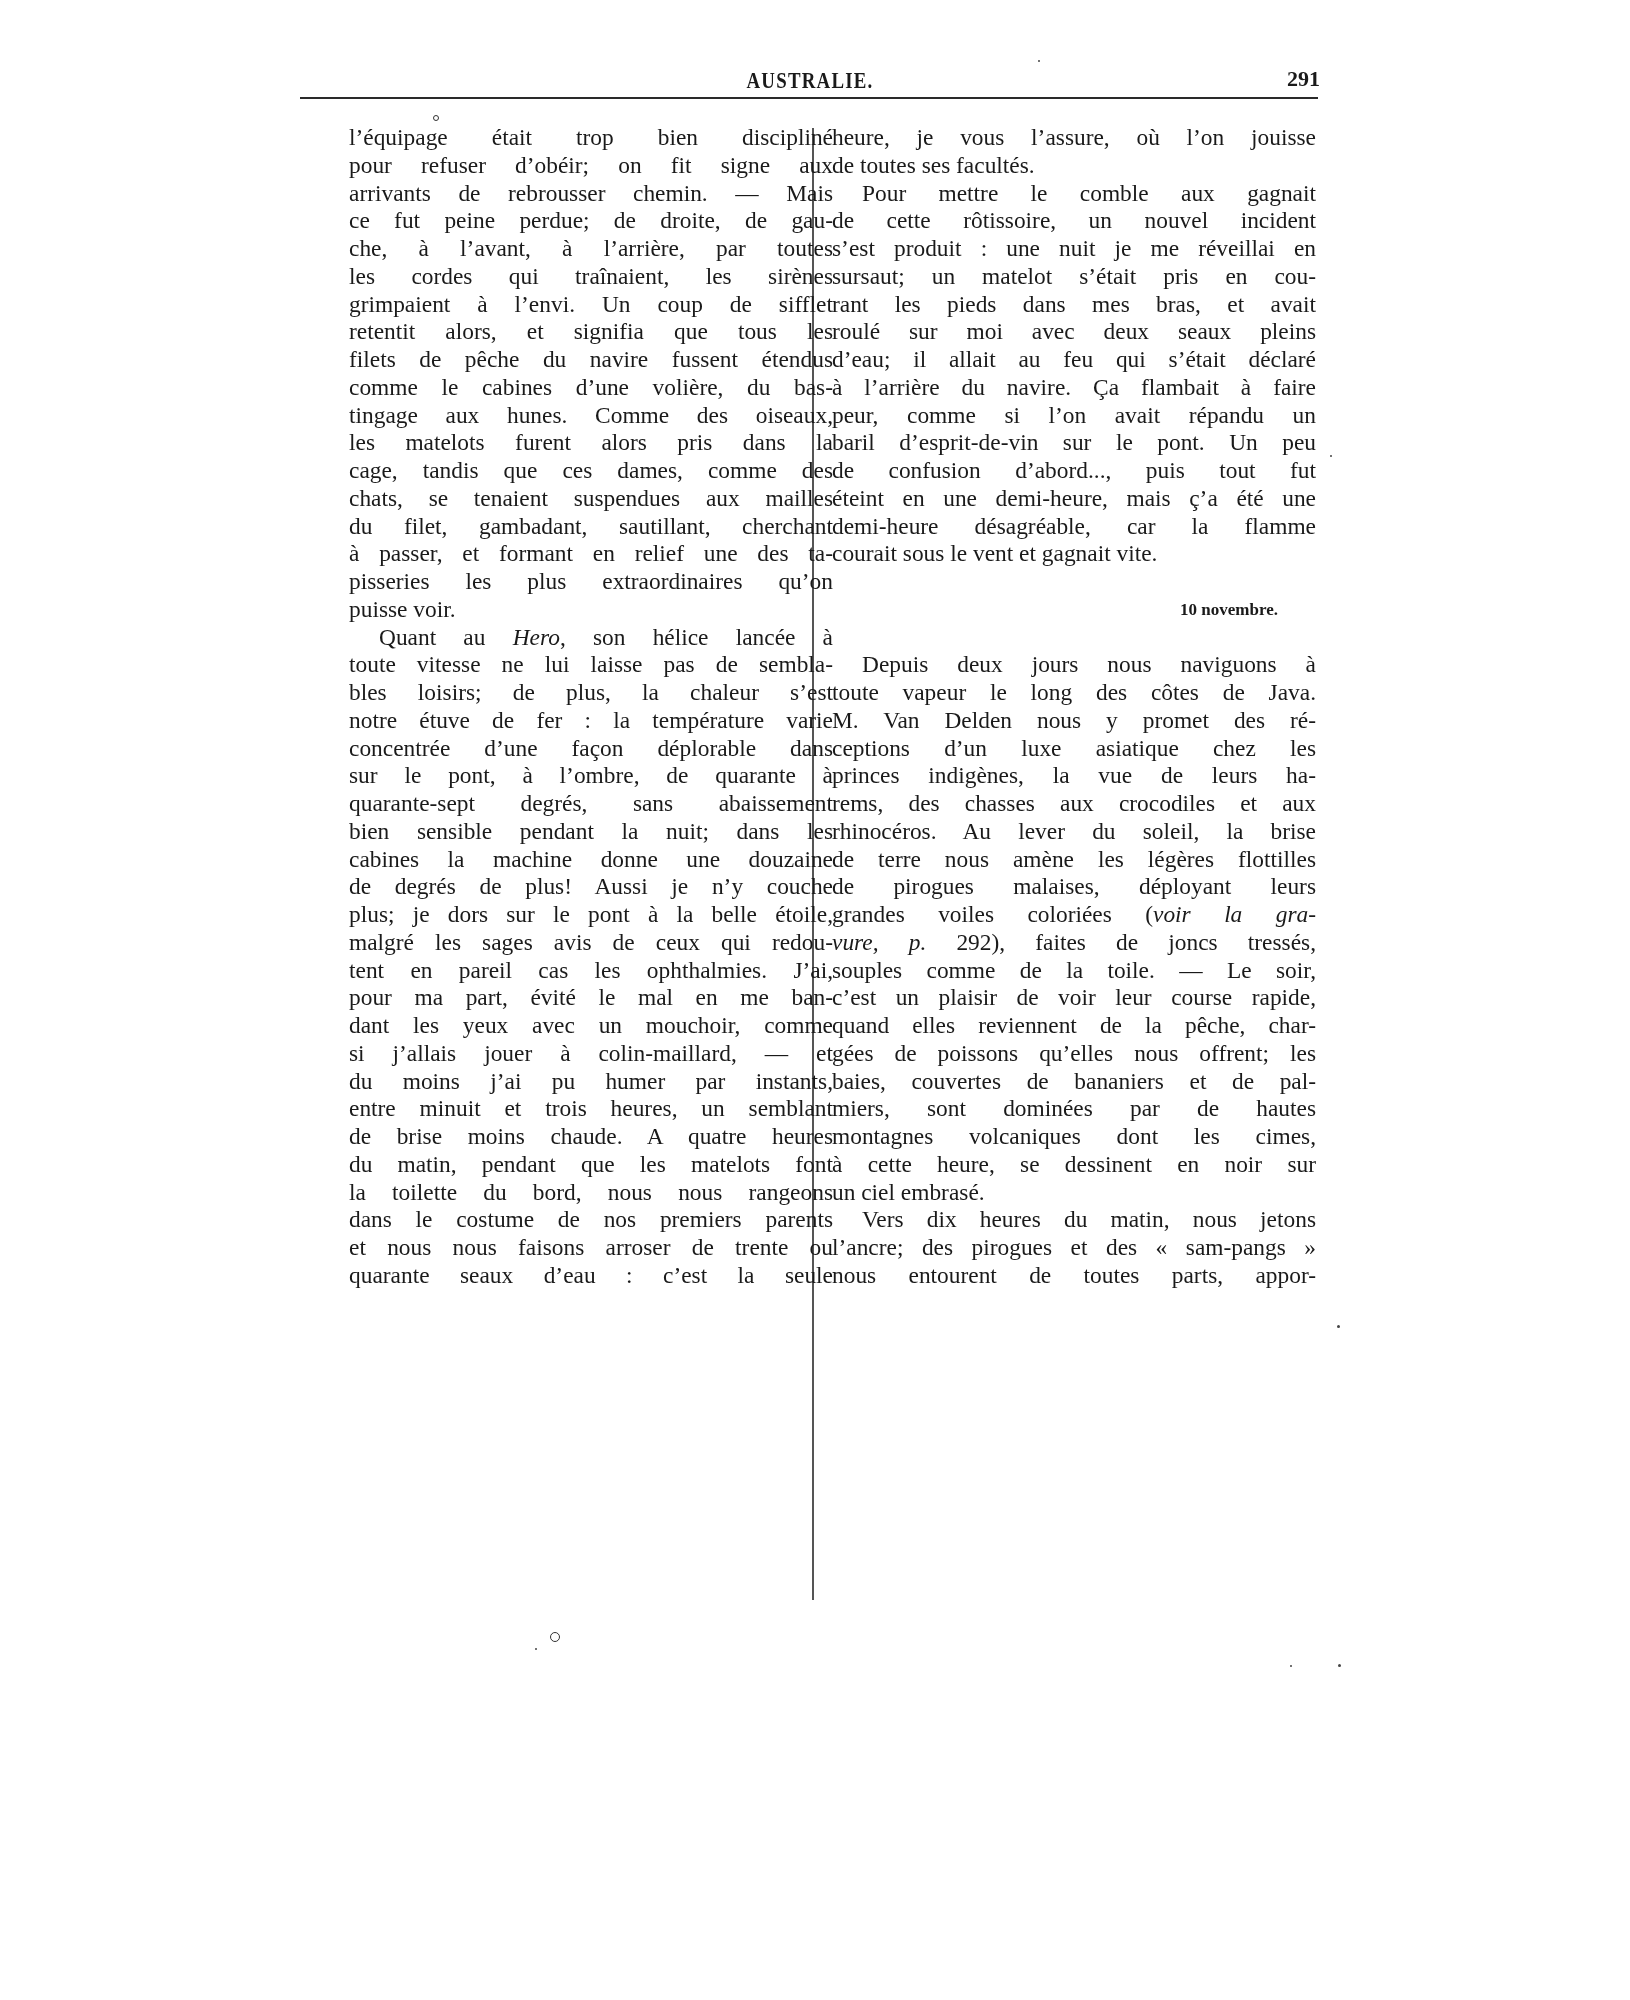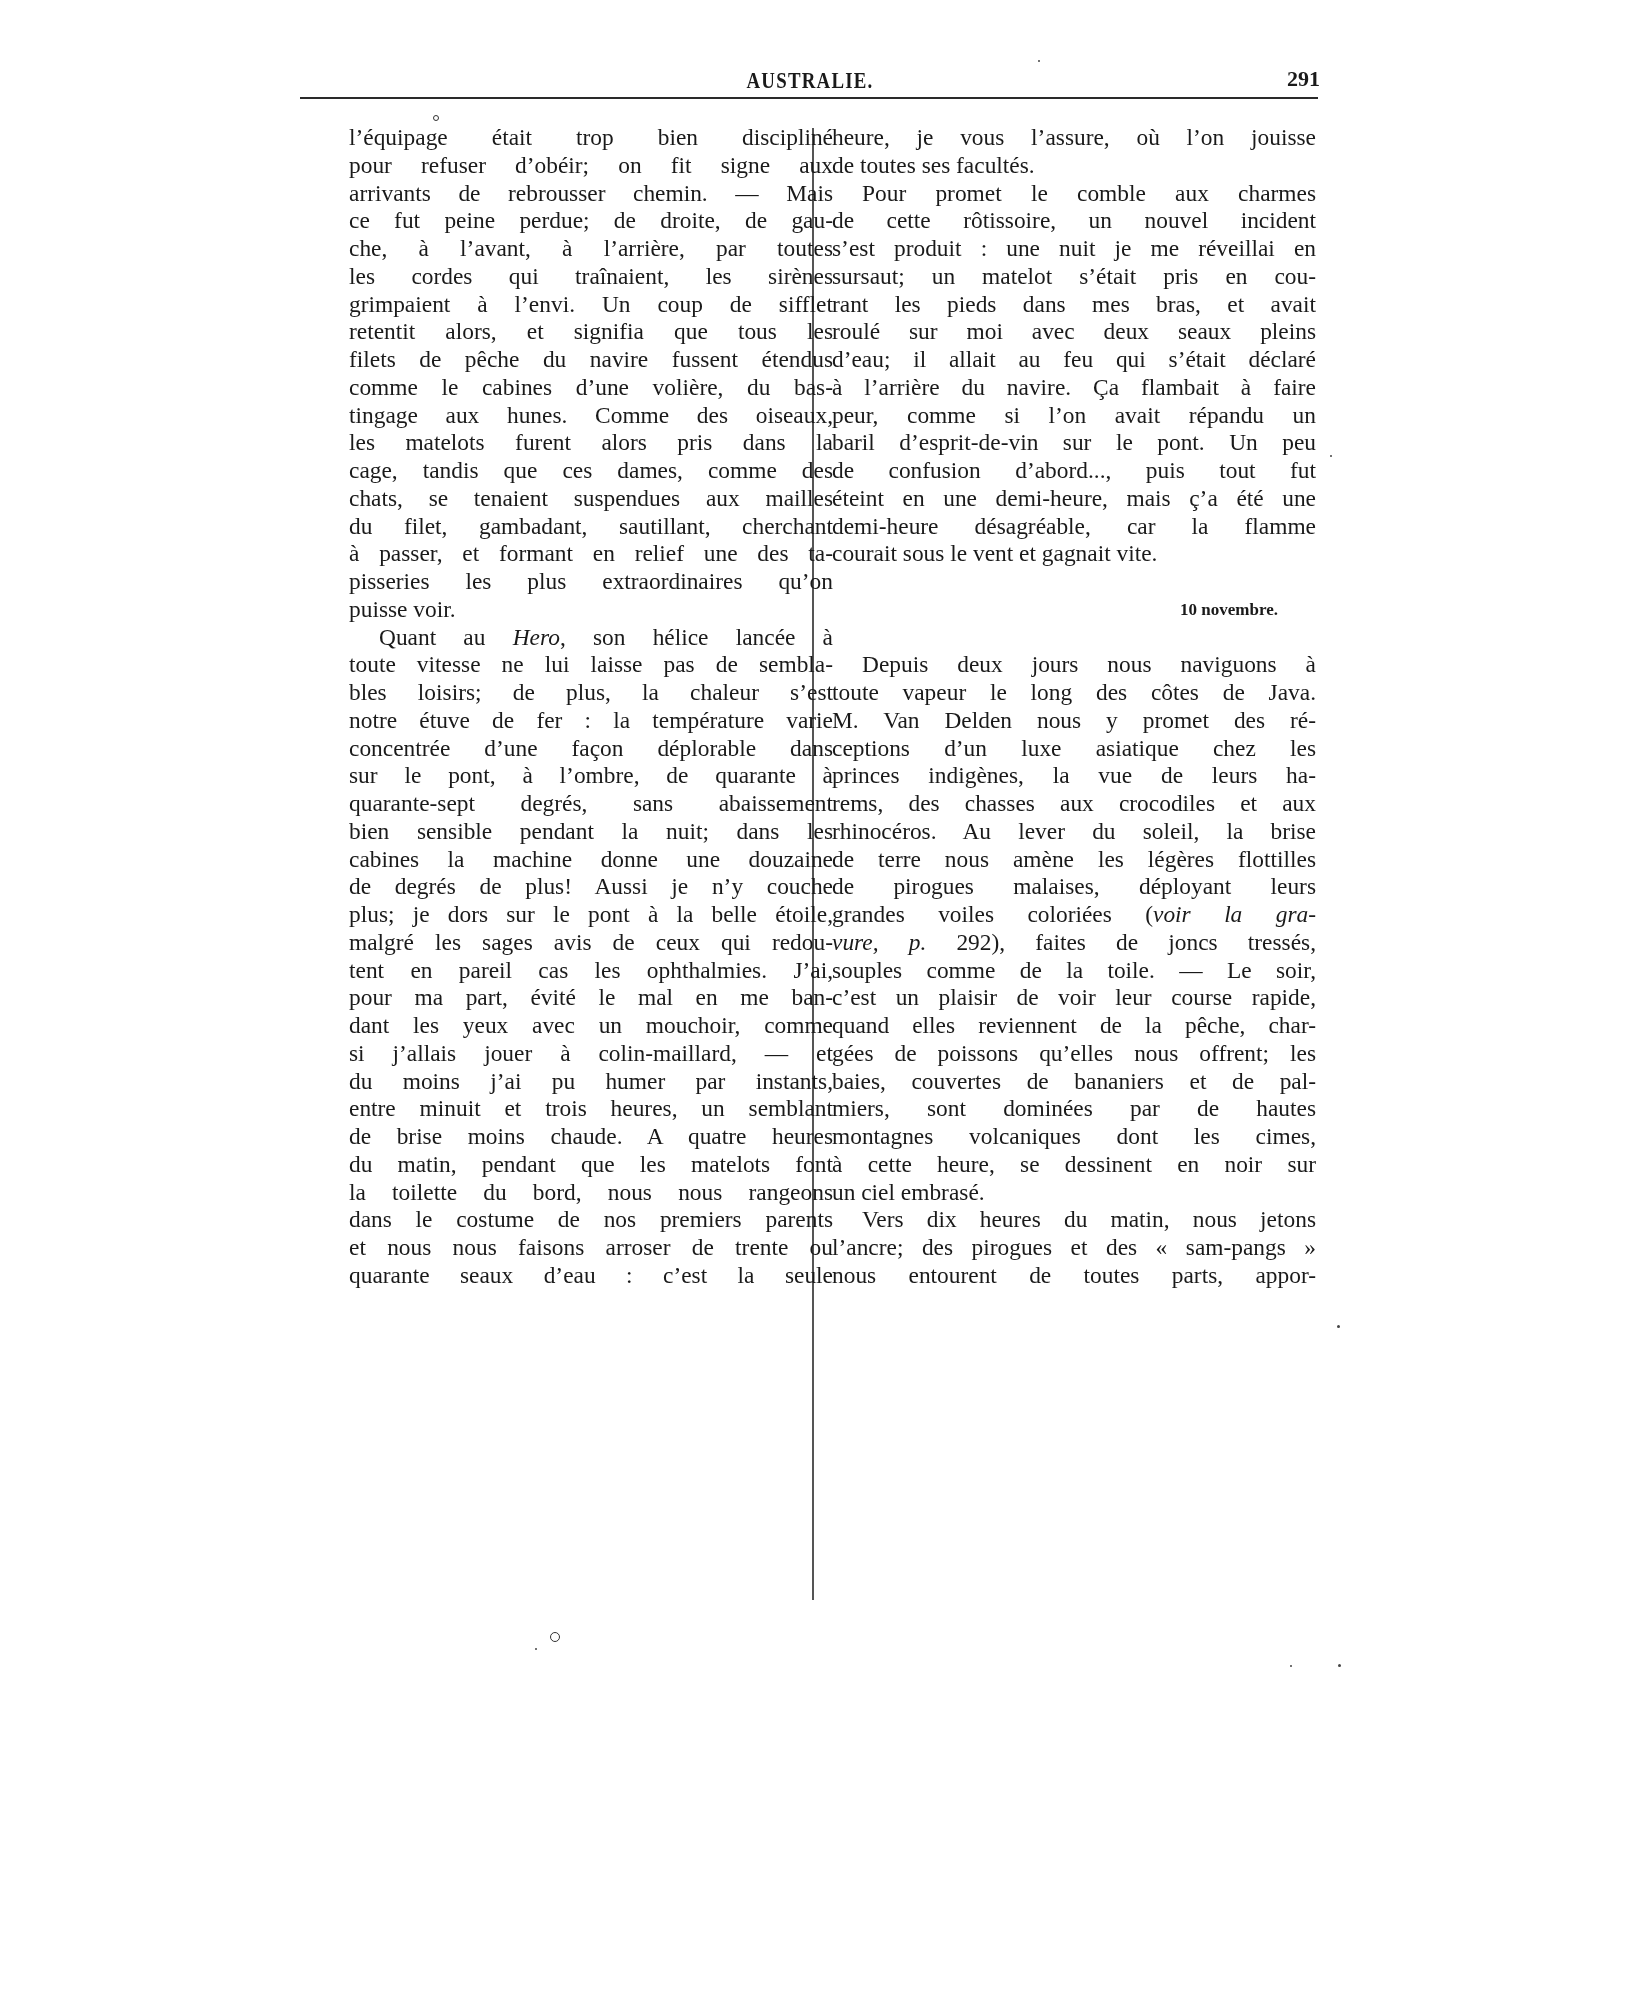--- a/index.html
+++ b/index.html
@@ -74,21 +74,21 @@
   <span class="line">du matin, pendant que les matelots font</span>
   <span class="line">la toilette du bord, nous nous rangeons</span>
   <span class="line">dans le costume de nos premiers parents</span>
   <span class="line">et nous nous faisons arroser de trente ou</span>
   <span class="line">quarante seaux d’eau : c’est la seule</span>
 </div>
 
 <div class="column col-right">
   <span class="line">heure, je vous l’assure, où l’on jouisse</span>
   <span class="line last">de toutes ses facultés.</span>
-  <span class="line indent">Pour promet le comble aux charmes</span>
+  <span class="line indent">Pour mettre le comble aux gagnait</span>
   <span class="line">de cette rôtissoire, un nouvel incident</span>
   <span class="line">s’est produit : une nuit je me réveillai en</span>
   <span class="line">sursaut; un matelot s’était pris en cou-</span>
   <span class="line">rant les pieds dans mes bras, et avait</span>
   <span class="line">roulé sur moi avec deux seaux pleins</span>
   <span class="line">d’eau; il allait au feu qui s’était déclaré</span>
   <span class="line">à l’arrière du navire. Ça flambait à faire</span>
   <span class="line">peur, comme si l’on avait répandu un</span>
   <span class="line">baril d’esprit-de-vin sur le pont. Un peu</span>
   <span class="line">de confusion d’abord..., puis tout fut</span>

